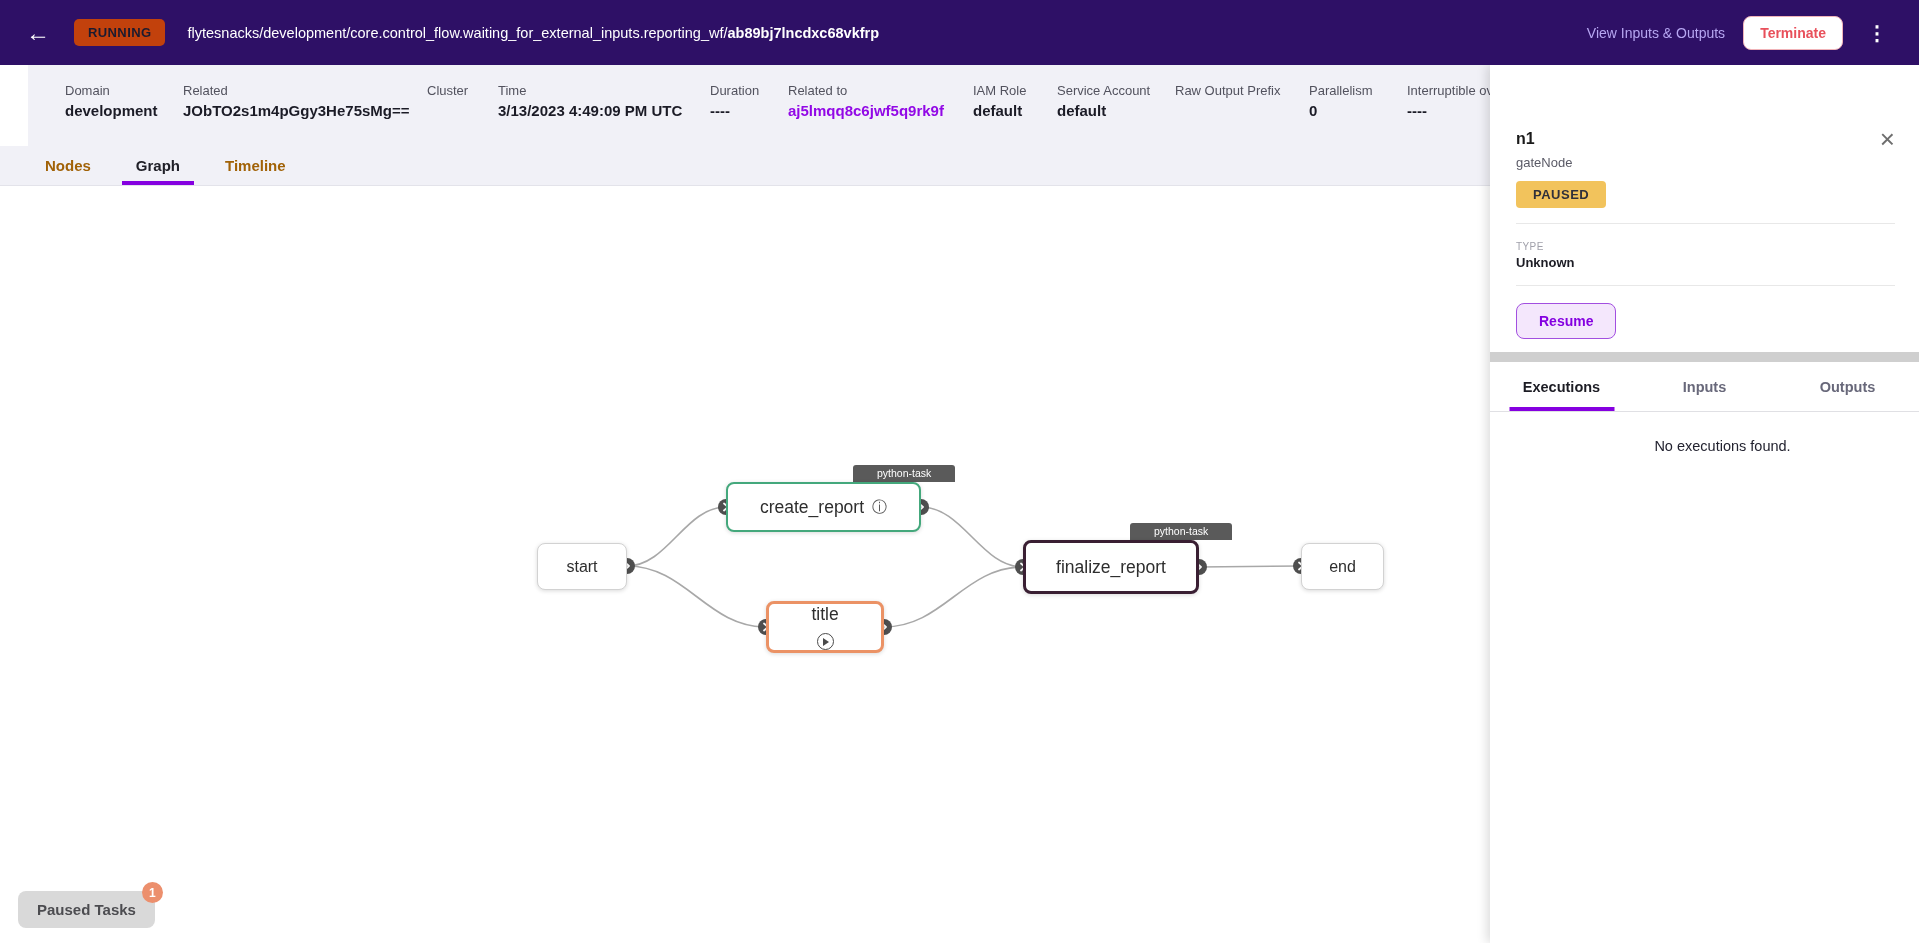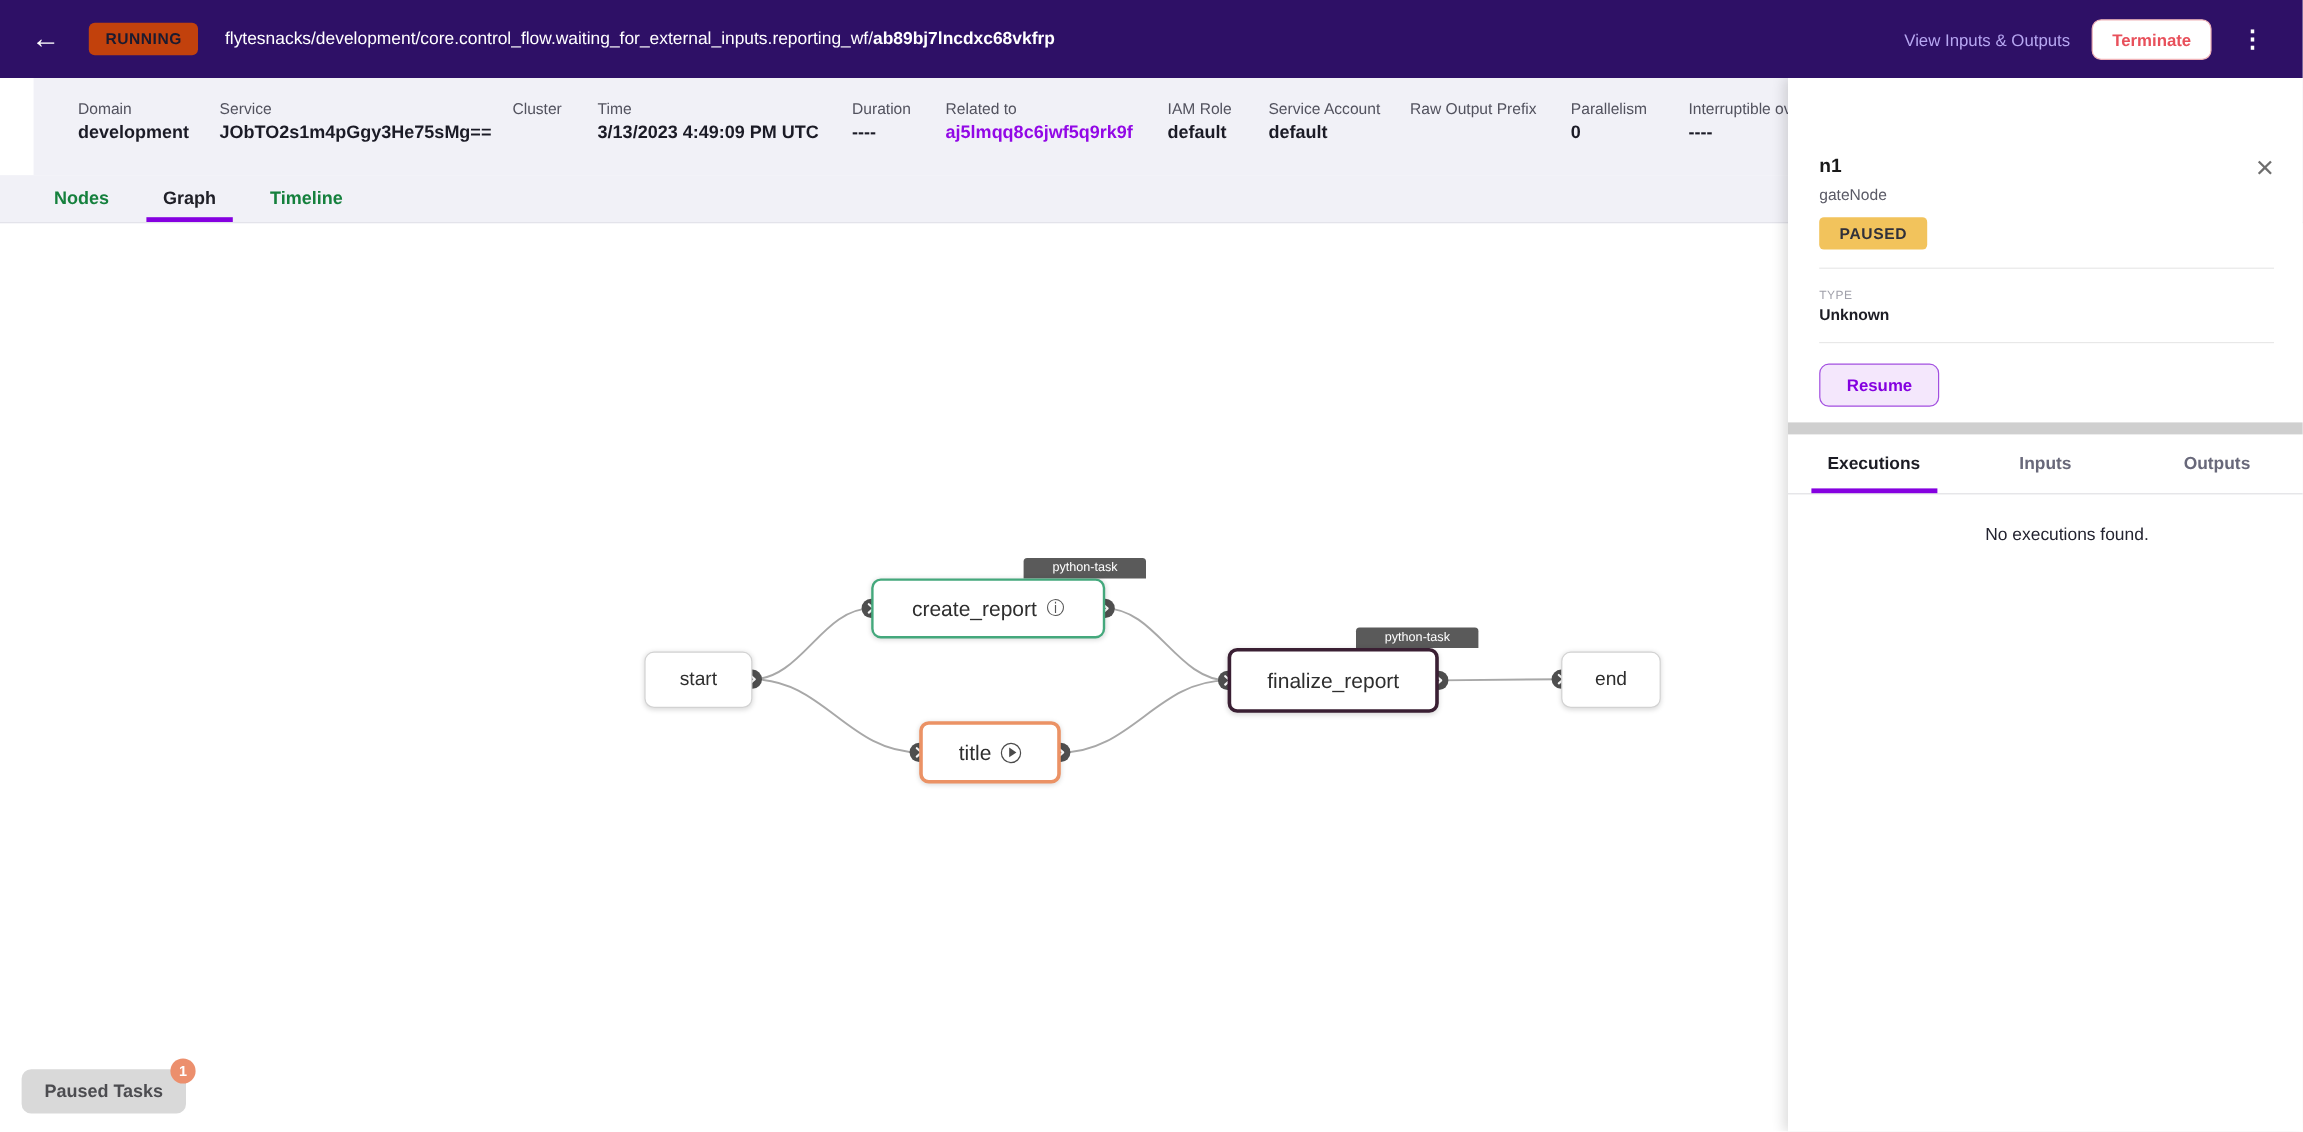--- a/index.html
+++ b/index.html
@@ -40,21 +40,21 @@
   .meta-value { font-size:15px; font-weight:700; color:#1b1b26; }
   .meta-value.link { color:#9208e6; cursor:pointer; }
 
   
   .tab-bar {
     position:absolute; top:146px; left:0; width:1919px; height:40px;
     background:#f1f1f7; border-bottom:1px solid #e3e3ea;
     display:flex; padding-left:45px; gap:45px; z-index:1;
   }
   .tab {
-    font-size:15px; color:#15803d; font-weight:600; position:relative;
+    font-size:15px; color:#a16207; font-weight:600; position:relative;
     display:flex; align-items:center; height:100%; cursor:pointer;
   }
   .tab.active { color:#202028; font-weight:700; }
   .tab.active::after {
     content:""; position:absolute; left:-14px; right:-14px; bottom:0;
     height:4px; background:#8500e0;
   }
 
   
   .graph-area {
@@ -148,21 +148,21 @@
     <span class="kebab">⋮</span>
   </span>
 </header>
 
 <div class="meta-bar">
   <div class="meta-item" style="left:37px">
     <div class="meta-label">Domain</div>
     <div class="meta-value">development</div>
   </div>
   <div class="meta-item" style="left:155px">
-    <div class="meta-label">Service</div>
+    <div class="meta-label">Related</div>
     <div class="meta-value">JObTO2s1m4pGgy3He75sMg==</div>
   </div>
   <div class="meta-item" style="left:399px">
     <div class="meta-label">Cluster</div>
     <div class="meta-value"></div>
   </div>
   <div class="meta-item" style="left:470px">
     <div class="meta-label">Time</div>
     <div class="meta-value">3/13/2023 4:49:09 PM UTC</div>
   </div>
@@ -253,21 +253,21 @@
 
   <div class="gnode plain" style="left:537px; top:357px; width:90px; height:47px;">
     <span>start</span>
   </div>
 
   <div class="gnode green" style="left:726px; top:296px; width:195px; height:50px;">
     <span>create_report</span>
     <span class="info-glyph">ⓘ</span>
   </div>
 
-  <div class="gnode orange" style="left:766px; top:415px; width:118px; height:52px;">
+  <div class="gnode orange" style="left:766px; top:415px; width:118px; height:52px;flex-direction:column;">
     <span>title</span>
     <span class="play-icon"></span>
   </div>
 
   <div class="gnode darkred" style="left:1023px; top:354px; width:176px; height:54px;">
     <span>finalize_report</span>
   </div>
 
   <div class="gnode plain" style="left:1301px; top:357px; width:83px; height:47px;">
     <span>end</span>

